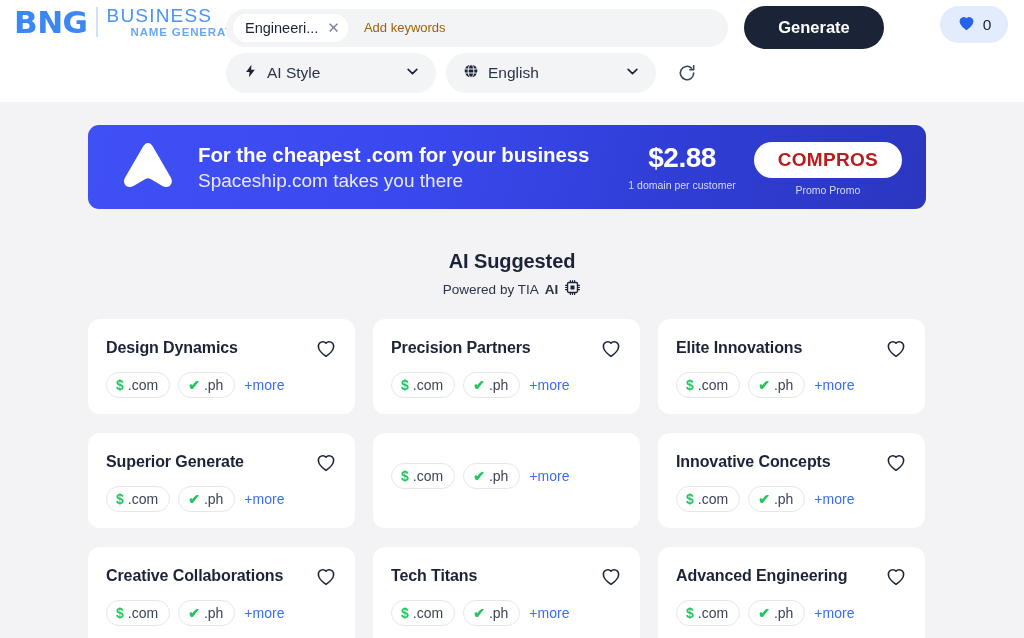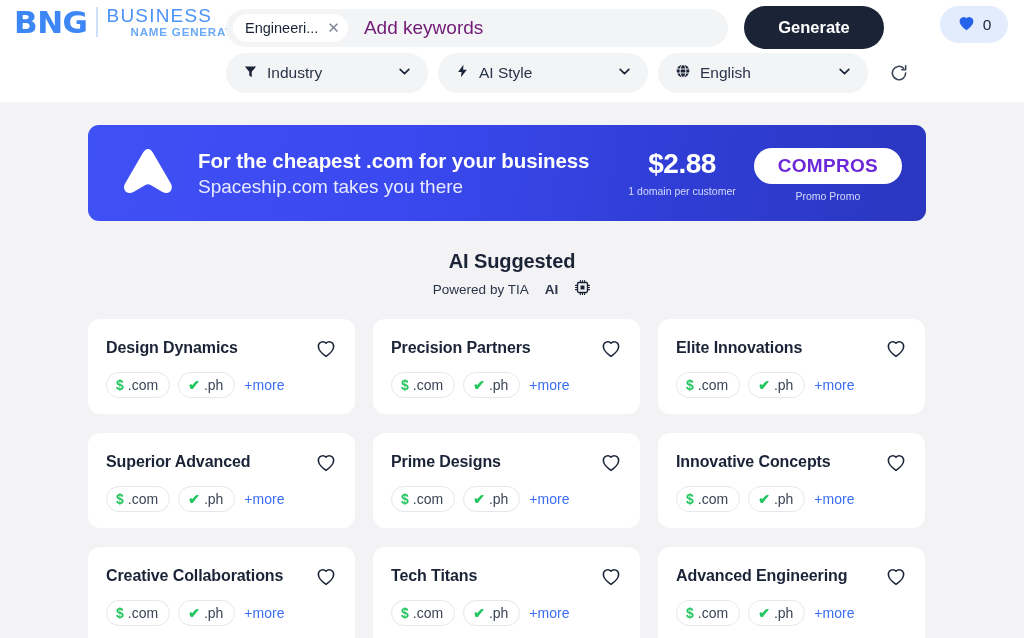--- a/index.html
+++ b/index.html
@@ -95,22 +95,22 @@
     max-width: 78px;
   }
   .chip-x {
     font-size: 15px;
     color: #7b8494;
     line-height: 1;
     cursor: pointer;
     padding: 0 2px;
   }
   .kw-placeholder {
-    font-size: 19px;
-    color: #701a75;
+    font-size: 13px;
+    color: #a16207;
     margin-left: 16px;
     flex: 1;
   }
   .btn-generate {
     width: 140px;
     height: 43px;
     background: #1b2337;
     color: #ffffff;
     border-radius: 22px;
     font-size: 16.5px;
@@ -173,21 +173,21 @@
     justify-content: center;
     cursor: pointer;
   }
 
   
   .banner {
     position: absolute;
     left: 88px;
     top: 125px;
     width: 838px;
-    height: 96px;
+    height: 84px;
     border-radius: 11px;
     background: linear-gradient(100deg, #3f50f5 0%, #3a49ef 38%, #2f3dd4 72%, #2b37c0 100%);
     display: flex;
     align-items: center;
     overflow: hidden;
   }
   .banner-logo {
     width: 80px;
     display: flex;
     align-items: center;
@@ -232,21 +232,21 @@
     border-radius: 19px;
     height: 36px;
     padding: 0 24px;
     display: flex;
     align-items: center;
     justify-content: center;
   }
   .promo-code {
     font-size: 19px;
     font-weight: 800;
-    color: #6d28d9;
+    color: #b91c1c;
     letter-spacing: 0.3px;
   }
   .promo-note {
     font-size: 10.5px;
     color: #d5daff;
     margin-top: 6px;
   }
 
   
   .section-head {
@@ -262,21 +262,21 @@
     color: #1b2337;
     letter-spacing: -0.1px;
   }
   .section-sub {
     margin-top: 6px;
     font-size: 13.5px;
     color: #2a3347;
     display: flex;
     align-items: center;
     justify-content: center;
-    gap: 16px;
+    gap: 6px;
   }
   .section-sub .tia { font-weight: 700; }
 
   
   .grid {
     position: absolute;
     top: 319px;
     left: 88px;
     width: 838px;
     display: grid;
@@ -375,33 +375,20 @@
     <span>
       <svg width="19" height="17" viewBox="0 0 24 22">
           <path d="M12 21s-9-5.7-9-12A5.3 5.3 0 0 1 12 5.6 5.3 5.3 0 0 1 21 9c0 6.3-9 12-9 12z" fill="#2563eb"></path>
         </svg>
     </span>
     <span class="fav-count">0</span>
   </div>
 
   <div class="filter-row">
 
-    <div class="select-pill industry">
-      <span>
-        <svg width="15" height="15" viewBox="0 0 24 24">
-            <path d="M3 4h18l-7 8.5V21l-4-2.5v-6z" fill="#1b2337"></path>
-          </svg>
-      </span>
-      <span class="select-label">Industry</span>
-      <span>
-        <svg width="15" height="15" viewBox="0 0 24 24">
-            <path d="M5 8.5L12 15.5L19 8.5" stroke="#1b2337" stroke-width="2.6" fill="none" stroke-linecap="round" stroke-linejoin="round"></path>
-          </svg>
-      </span>
-    </div>
 
     <div class="select-pill aistyle">
       <span>
         <svg width="15" height="16" viewBox="0 0 24 24">
             <path d="M13.5 2L5 13.5h5.5L9.5 22 19 10h-6z" fill="#1b2337"></path>
           </svg>
       </span>
       <span class="select-label">AI Style</span>
       <span>
         <svg width="15" height="15" viewBox="0 0 24 24">
@@ -527,44 +514,38 @@
         </div>
         <div class="dom-chip">
           <span class="sym">✔</span>
           <span class="tld">.ph</span>
         </div>
         <span class="more-link">+more</span>
       </div>
     </div>
     <div class="card">
       <div class="card-top">
-        <div class="card-name">Superior Advanced</div>
+        <div class="card-name">Superior Generate</div>
         <div class="heart-btn"><svg width="22" height="20" viewBox="0 0 24 22">
             <path d="M12 20.2S3.6 14.9 3.6 9.1A4.9 4.9 0 0 1 12 5.6a4.9 4.9 0 0 1 8.4 3.5c0 5.8-8.4 11.1-8.4 11.1z" fill="none" stroke="#1b2337" stroke-width="1.7" stroke-linejoin="round"></path>
           </svg></div>
       </div>
       <div class="card-chips">
         <div class="dom-chip">
           <span class="sym">$</span>
           <span class="tld">.com</span>
         </div>
         <div class="dom-chip">
           <span class="sym">✔</span>
           <span class="tld">.ph</span>
         </div>
         <span class="more-link">+more</span>
       </div>
     </div>
     <div class="card">
-      <div class="card-top">
-        <div class="card-name">Prime Designs</div>
-        <div class="heart-btn"><svg width="22" height="20" viewBox="0 0 24 22">
-            <path d="M12 20.2S3.6 14.9 3.6 9.1A4.9 4.9 0 0 1 12 5.6a4.9 4.9 0 0 1 8.4 3.5c0 5.8-8.4 11.1-8.4 11.1z" fill="none" stroke="#1b2337" stroke-width="1.7" stroke-linejoin="round"></path>
-          </svg></div>
-      </div>
       <div class="card-chips">
         <div class="dom-chip">
           <span class="sym">$</span>
           <span class="tld">.com</span>
         </div>
         <div class="dom-chip">
           <span class="sym">✔</span>
           <span class="tld">.ph</span>
         </div>
         <span class="more-link">+more</span>

